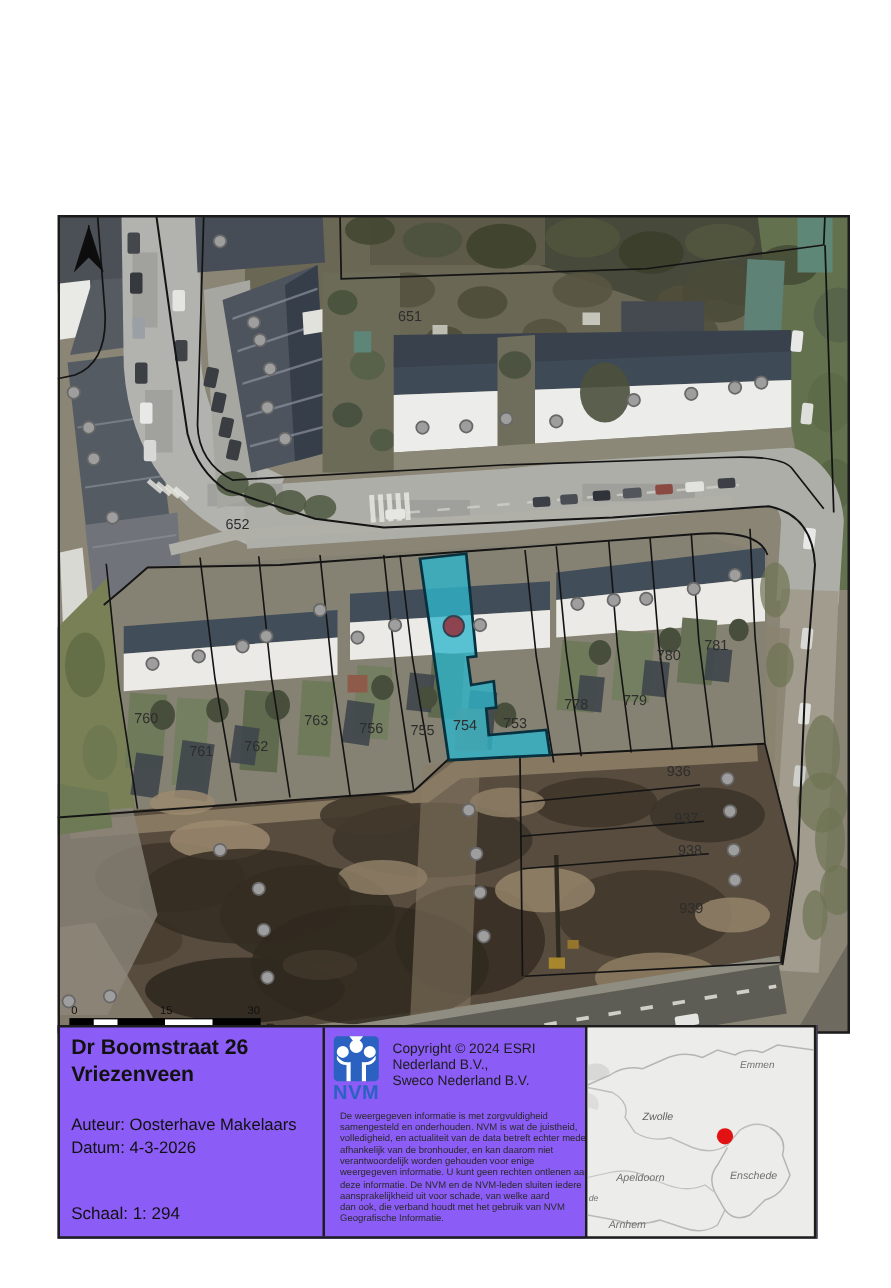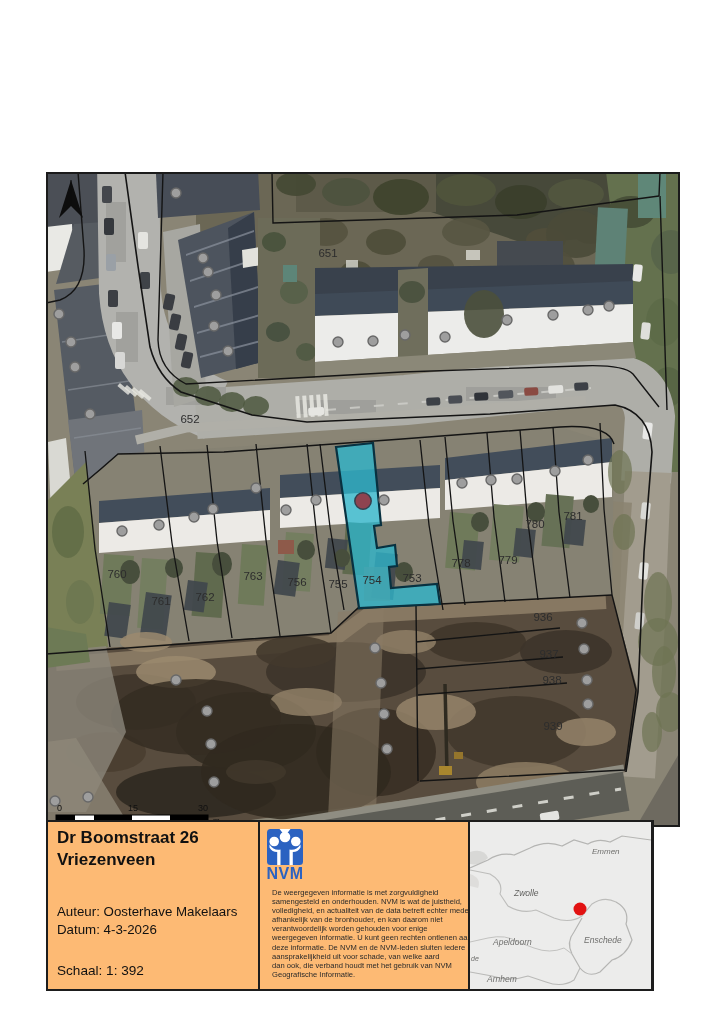--- a/index.html
+++ b/index.html
@@ -1,19 +1,19 @@
 <!DOCTYPE html>
 <html><head><meta charset="utf-8">
 <style>
 html,body{margin:0;padding:0;width:713px;height:1030px;background:#ffffff;
 font-family:"Liberation Sans",sans-serif;}
 .abs{position:absolute;}
 #mapframe{position:absolute;left:46px;top:172px;width:634px;height:655px;}
 #footer{position:absolute;left:46px;top:820px;width:608px;height:171px;
-border:2px solid #1d1d1d;box-sizing:border-box;background:#fdba74;}
+border:2px solid #1d1d1d;box-sizing:border-box;background:#8b5cf6;}
 </style></head>
 <body>
 
 <div id="mapframe">
 <svg width="634" height="655" viewBox="0 0 634 655">
 
 <rect x="0" y="0" width="634" height="655" fill="#8a8575"></rect>
 
 <rect x="150" y="0" width="440" height="120" fill="#6b6755"></rect>
 
@@ -393,37 +393,38 @@
 <rect x="1" y="1" width="632" height="653" fill="none" stroke="#1b1b1b" stroke-width="2"></rect>
 </svg>
 </div>
 
 <div id="footer">
 
  <div class="abs" style="left:210px;top:0;width:2px;height:167px;background:#1d1d1d;"></div>
 
  <div class="abs" style="left:9px;top:5px;font-size:17px;font-weight:bold;color:#111;line-height:22px;">Dr Boomstraat 26<br>Vriezenveen</div>
 
- <div class="abs" style="left:9px;top:69px;font-size:13.3px;color:#111;line-height:18px;margin-top:12px;">Auteur: Oosterhave Makelaars<br>Datum: 4-3-2026</div>
-
- <div class="abs" style="left:9px;top:141px;font-size:13.6px;color:#111;">Schaal: 1: 392</div>
+ <div class="abs" style="left:9px;top:69px;font-size:13.3px;color:#111;line-height:18px;">Auteur: Oosterhave Makelaars<br>Datum: 4-3-2026</div>
+
+ <div class="abs" style="left:9px;top:141px;font-size:13.6px;color:#111;">Schaal: 1: 294</div>
 
  <div class="abs" style="left:216px;top:6px;width:42px;height:52px;">
   <svg width="42" height="52" viewBox="0 0 42 52">
    <rect x="3" y="1" width="36" height="36" rx="3.5" fill="#2b62c1"></rect>
    <polygon points="15.5,1 26.5,1 21,8" fill="#ffffff"></polygon>
    <circle cx="21" cy="9" r="5.3" fill="#ffffff"></circle>
    <circle cx="10.2" cy="13.5" r="4.8" fill="#ffffff"></circle>
    <circle cx="31.8" cy="13.5" r="4.8" fill="#ffffff"></circle>
    <path d="M5.5,16.5 Q10,23 16.5,21.5 L16.5,37 L13.2,37 L13.2,24 Q8,24 5.5,19.5 Z" fill="#ffffff"></path>
    <path d="M36.5,16.5 Q32,23 25.5,21.5 L25.5,37 L28.8,37 L28.8,24 Q34,24 36.5,19.5 Z" fill="#ffffff"></path>
    <text x="21" y="51" font-size="16" font-weight="bold" fill="#2b62c1" text-anchor="middle" font-family="Liberation Sans,sans-serif" letter-spacing="0.5">NVM</text>
   </svg>
  </div>
 
+ <div class="abs" style="left:266px;top:11px;font-size:11px;color:#1c1c1c;line-height:13px;">Copyright © 2024 ESRI<br>Nederland B.V.,<br>Sweco Nederland B.V.</div>
 
  <div class="abs" style="left:224px;top:66px;width:200px;font-size:7.6px;color:#2a2a2a;line-height:9.1px;">De weergegeven informatie is met zorgvuldigheid<br>samengesteld en onderhouden. NVM is wat de juistheid,<br>volledigheid, en actualiteit van de data betreft echter mede<br>afhankelijk van de bronhouder, en kan daarom niet<br>verantwoordelijk worden gehouden voor enige<br>weergegeven informatie. U kunt geen rechten ontlenen aan<br>deze informatie. De NVM en de NVM-leden sluiten iedere<br>aansprakelijkheid uit voor schade, van welke aard<br>dan ook, die verband houdt met het gebruik van NVM<br>Geografische Informatie.</div>
 </div>
 
 <div class="abs" style="left:468px;top:820px;width:185px;height:171px;border:2px solid #1d1d1d;box-sizing:border-box;background:#ececeb;overflow:hidden;font-style:italic;">
  <svg width="181" height="167" viewBox="0 0 181 167">
   <rect width="181" height="167" fill="#ececeb"></rect>
 
   <path d="M0,30 Q14,26 18,36 Q10,44 0,42 Z" fill="#d8d8d6"></path>
   <path d="M0,52 Q12,56 8,66 L0,64 Z" fill="#dedddb"></path>

